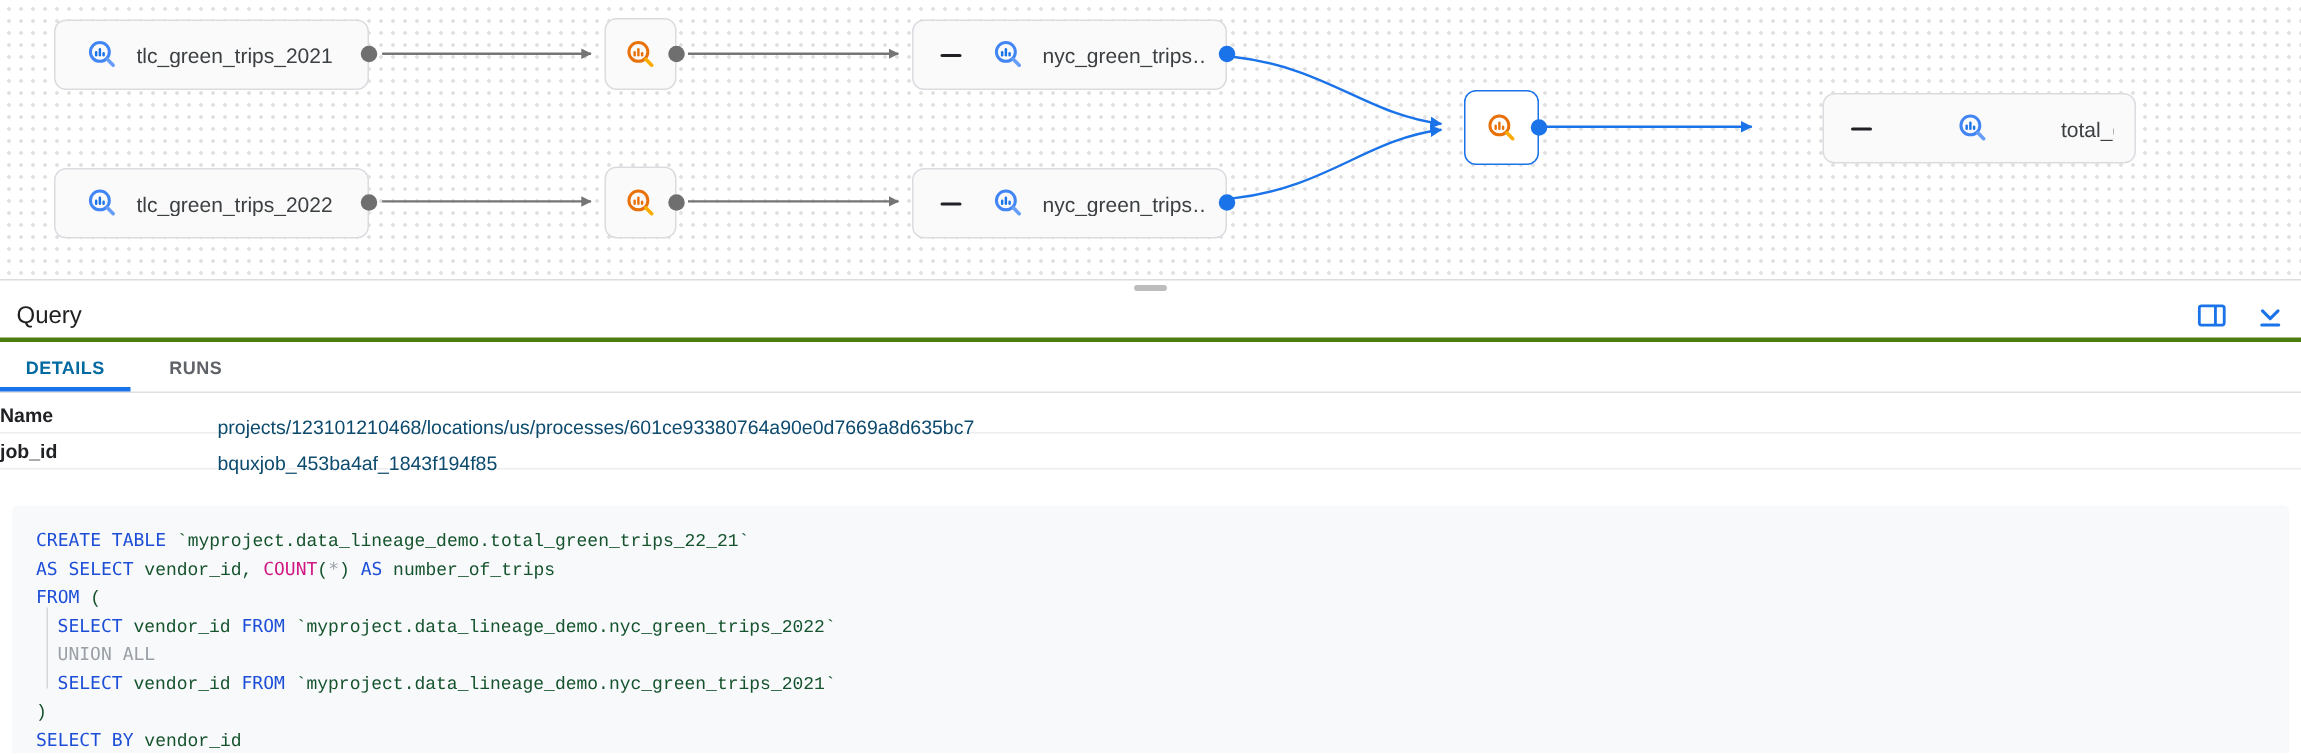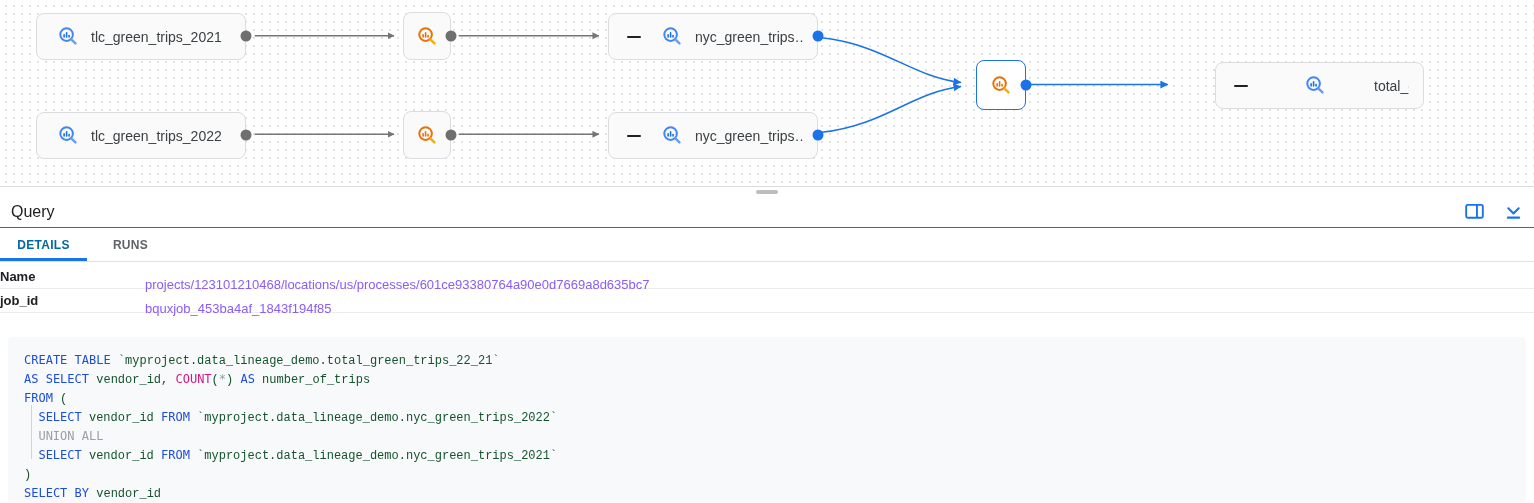--- a/index.html
+++ b/index.html
@@ -30,38 +30,38 @@
   .port { position: absolute; width: 11px; height: 11px; border-radius: 50%;
     transform: translate(-50%, -50%); }
   .port.gray { background: #6f6f6f; }
   .port.blue { background: #1a73e8; }
 
   
   .panel { width: 1534px; height: 315px; display: flex; flex-direction: column; background: #fff; }
   .handle-row { height: 10px; display: flex; justify-content: center; align-items: flex-start; }
   .drag-handle { width: 22px; height: 4px; border-radius: 2px; background: #bdbdbd; margin-top: 3px; cursor: ns-resize; }
   .panel-header { height: 35px; display: flex; align-items: center;
-    padding: 0 12px 0 11px; border-bottom: 1px solid #4d7c0f; justify-content: flex-end; }
+    padding: 0 12px 0 11px; border-bottom: 3px solid #4d7c0f; justify-content: flex-end; }
   .panel-title { font-size: 16px; color: #212121; flex: 1 1 auto; }
   .panel-actions { display: flex; align-items: center; gap: 21px; }
   .panel-actions .abtn { cursor: pointer; display: flex; align-items: center; }
 
   .tabs { height: 37px; display: flex; align-items: stretch; border-bottom: 1px solid #e0e0e0; }
   .tab { min-width: 87px; padding: 0 16px; display: flex; align-items: center; justify-content: center;
     font-size: 12px; font-weight: 700; letter-spacing: .3px; color: #5f6368;
     cursor: pointer; position: relative; }
   .tab.active { color: #0369a1; }
   .tab.active::after { content: ""; position: absolute; left: 0; right: 0; bottom: 0;
     height: 3px; background: #1a73e8; }
 
   .details { padding-top: 3px; }
   .detail-row { display: flex; height: 24px; align-items: center;
     border-bottom: 1px solid #ededed; font-size: 13px; }
   .detail-label { width: 145px; padding-left: 0; font-weight: 700; color: #202124; flex: none; }
-  .detail-value { color: #8b5cf6; white-space: nowrap; overflow: hidden; margin-top: 16px; }
+  .detail-value { color: #0c4a6e; white-space: nowrap; overflow: hidden; margin-top: 16px; }
 
   .code-gap { height: 26px; }
   .code-wrap { flex: 1 1 auto; margin: 0 8px; background: #f8f9fa; border-radius: 4px 4px 0 0;
     position: relative; overflow: hidden; }
   pre.sql { margin: 0; padding: 14px 16px; font-family: "DejaVu Sans Mono", monospace;
     font-size: 12px; line-height: 18px; color: #3c4043; }
   .tok-kw { color: #1d4ed8; }
   .tok-fn { color: #d01884; }
   .tok-m  { color: #9aa0a6; }
   .tok-p  { color: #14532d; font-family: Liberation Mono, monospace; }

